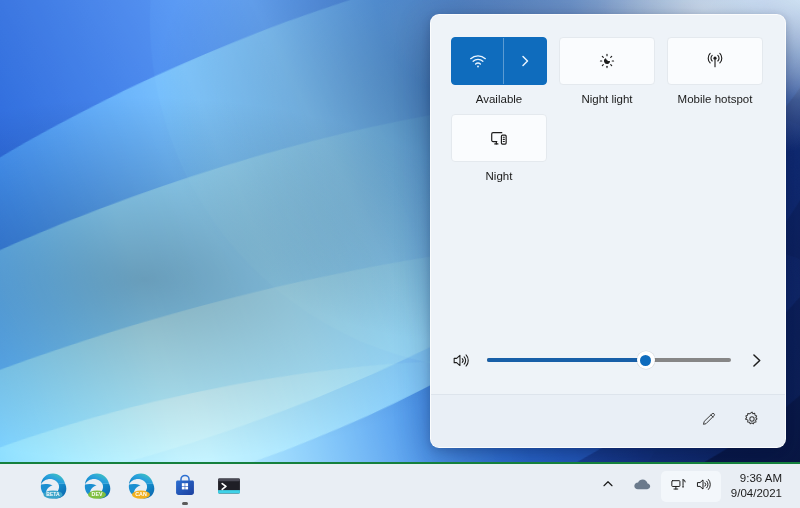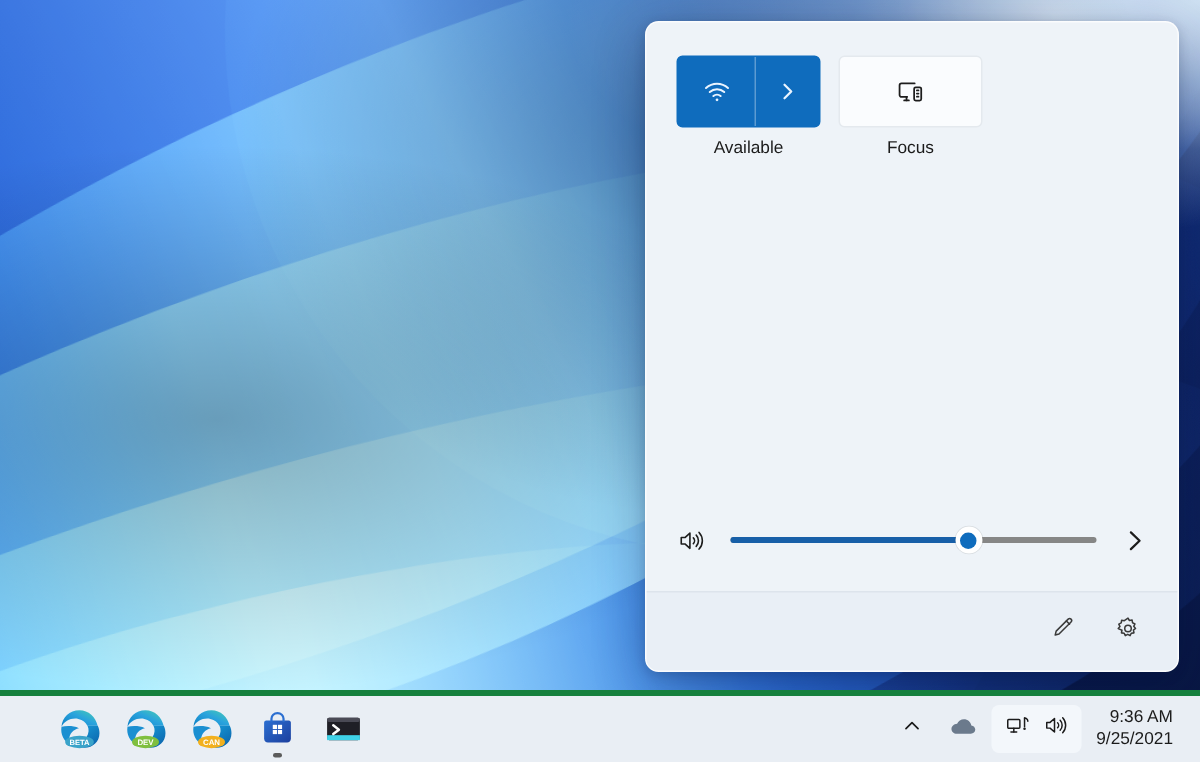--- a/index.html
+++ b/index.html
@@ -250,21 +250,21 @@
   }
 
   
   #taskbar {
     position: absolute;
     left: 0;
     bottom: 0;
     width: 800px;
     height: 44px;
     background: #e9eef4;
-    border-top: 4px solid #15803d;
+    border-top: 2px solid #15803d;
     display: flex;
     align-items: center;
   }
   .tb-left {
     display: flex;
     align-items: center;
     gap: 10px;
     padding-left: 36px;
   }
   .tb-app {
@@ -358,39 +358,72 @@
               <svg width="12" height="14" viewBox="0 0 12 14" fill="none" stroke="#e9f4ff" stroke-width="1.5" stroke-linecap="round" stroke-linejoin="round">
                 <path d="M4 2.5 L8.5 7 L4 11.5"></path>
               </svg>
             </span>
           </div>
         </div>
         <div class="tile-label">Available</div>
       </div>
 
 
-
+      <div class="tile-cell">
+        <div class="tile">
+          <span class="tile-icon">
+            <svg width="20" height="20" viewBox="0 0 24 24" fill="none" stroke="#1d1d1d" stroke-width="1.4" stroke-linecap="round">
+              <path d="M15.6 12a3.6 3.6 0 1 1-4.9-3.35A4.6 4.6 0 0 0 15.6 12z" fill="#1d1d1d" stroke="none"></path>
+              <path d="M12 4.1v1.6"></path>
+                <path d="M12 18.3v1.6"></path>
+              <path d="M4.1 12h1.6"></path>
+                <path d="M18.3 12h1.6"></path>
+              <path d="M6.4 6.4l1.15 1.15"></path>
+                <path d="M16.45 16.45l1.15 1.15"></path>
+              <path d="M17.6 6.4l-1.15 1.15"></path>
+                <path d="M7.55 16.45L6.4 17.6"></path>
+            </svg>
+          </span>
+        </div>
+        <div class="tile-label">Night light</div>
+      </div>
+
+      <div class="tile-cell">
+        <div class="tile">
+          <span class="tile-icon">
+            <svg width="20" height="20" viewBox="0 0 24 24" fill="none" stroke="#1d1d1d" stroke-width="1.35" stroke-linecap="round">
+              <circle cx="12" cy="8.6" r="1.9" fill="#1d1d1d" stroke="none"></circle>
+              <path d="M12 10.5v8.4"></path>
+              <path d="M8.6 5.2a4.8 4.8 0 0 0 0 6.8"></path>
+              <path d="M15.4 5.2a4.8 4.8 0 0 1 0 6.8"></path>
+              <path d="M6.2 2.9a8.1 8.1 0 0 0 0 11.4"></path>
+              <path d="M17.8 2.9a8.1 8.1 0 0 1 0 11.4"></path>
+            </svg>
+          </span>
+        </div>
+        <div class="tile-label">Mobile hotspot</div>
+      </div>
 
 
 
       <div class="tile-cell">
         <div class="tile">
           <span class="tile-icon">
             <svg width="21" height="21" viewBox="0 0 24 24" fill="none" stroke="#1d1d1d" stroke-width="1.35" stroke-linecap="round" stroke-linejoin="round">
               <path d="M14.6 5.3H4.6a1.5 1.5 0 0 0-1.5 1.5v7.2a1.5 1.5 0 0 0 1.5 1.5h4.3"></path>
               <path d="M6.6 18.2h3.6"></path>
               <path d="M8.4 15.5v2.7"></path>
               <rect x="14.2" y="8.2" width="5.4" height="10.2" rx="1.2"></rect>
               <path d="M16.3 10.6h1.2"></path>
               <path d="M16.3 13h1.2"></path>
               <path d="M16.3 15.4h1.2"></path>
             </svg>
           </span>
         </div>
-        <div class="tile-label">Focus</div>
+        <div class="tile-label">Night</div>
       </div>
 
     </div>
 
     <div class="qs-spacer"></div>
 
     <div class="qs-slider-row">
       <span class="vol-icon">
         <svg width="19" height="19" viewBox="0 0 24 24" fill="none" stroke="#1d1d1d" stroke-width="1.35" stroke-linecap="round" stroke-linejoin="round">
           <path d="M4 9.3h3.1L11.3 5.6v12.8L7.1 14.7H4z"></path>
@@ -564,19 +597,19 @@
             <path d="M4 9.3h3.1L11.3 5.6v12.8L7.1 14.7H4z"></path>
             <path d="M14.2 9.6a3.4 3.4 0 0 1 0 4.8"></path>
             <path d="M16.6 7.3a6.8 6.8 0 0 1 0 9.4"></path>
             <path d="M19 5a10.2 10.2 0 0 1 0 14"></path>
           </svg>
         </span>
       </div>
 
       <div class="clock">
         <div>9:36 AM</div>
-        <div>9/25/2021</div>
+        <div>9/04/2021</div>
       </div>
 
     </div>
   </div>
 
 </div>
 
 </body></html>

